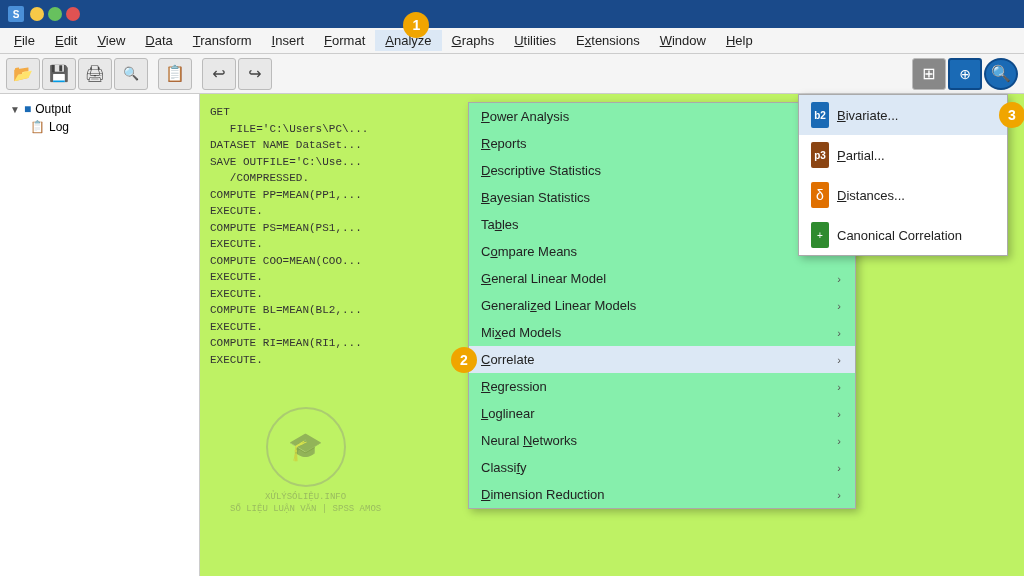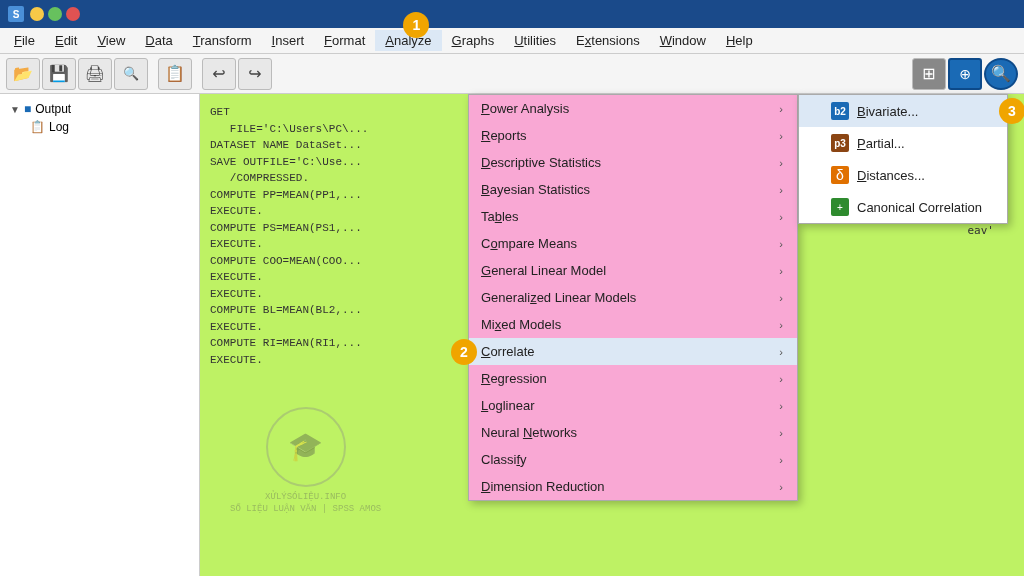--- a/index.html
+++ b/index.html
@@ -155,24 +155,24 @@
       width: 80px; height: 80px;
       border: 2px solid #888;
       border-radius: 50%;
       display: flex; align-items: center; justify-content: center;
       margin: 0 auto 4px;
       font-size: 28px;
     }
     .watermark-text { font-size: 9px; color: #555; line-height: 1.4; }
     .analyze-menu {
       position: absolute;
-      top: 94px;
+      top: 102px;
       left: 468px;
-      width: 330px;
-      background: #f9a8d4;
+      width: 388px;
+      background: #86efac;
       border: 1px solid #aaa;
       box-shadow: 3px 3px 8px rgba(0,0,0,0.25);
       z-index: 200;
     }
     .menu-row {
       display: flex;
       align-items: center;
       justify-content: space-between;
       padding: 6px 14px 6px 12px;
       cursor: pointer;
@@ -197,24 +197,23 @@
       display: flex;
       align-items: center;
       gap: 8px;
       padding: 7px 12px;
       cursor: pointer;
       font-size: 13px;
       color: #222;
     }
     .submenu-row.highlighted { background: #dce8f5; }
     .sub-icon {
-      width: 18px; height: 18px;
+      width: 18px; height: 26px;
       display: flex; align-items: center; justify-content: center;
       font-size: 13px;
-      margin-left: 20px;
     }
     .sub-icon-bivariate {
       background: #1a6ab5;
       border-radius: 2px;
       color: white;
       font-size: 10px;
       font-weight: bold;
     }
     .sub-icon-partial {
       background: #8b4513;

